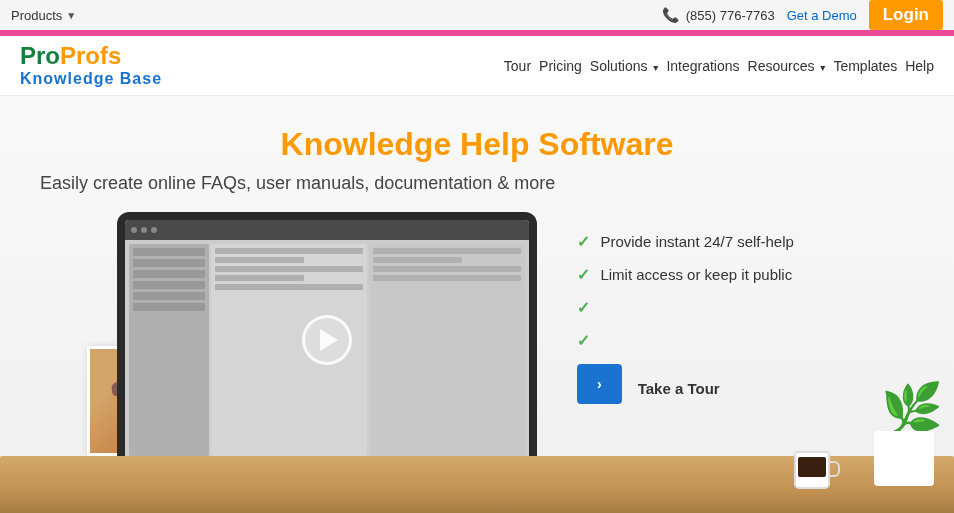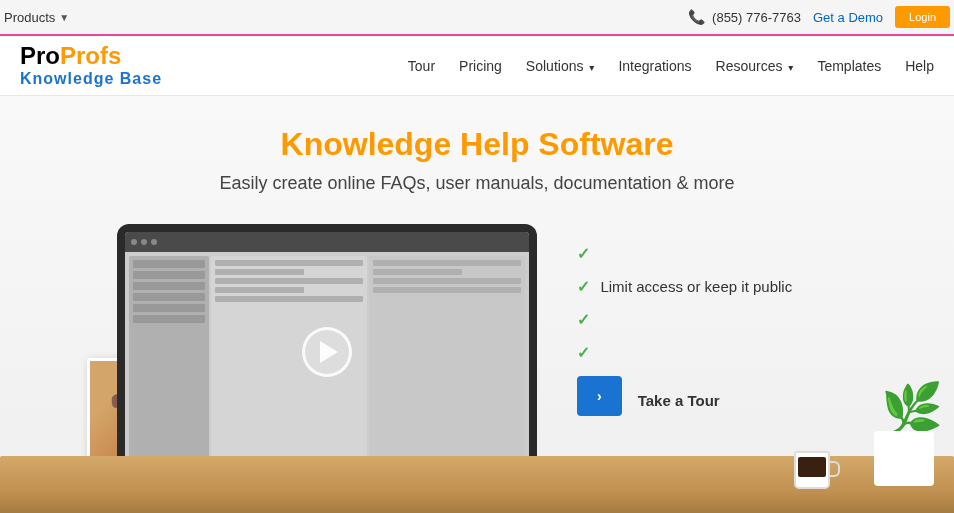--- a/index.html
+++ b/index.html
@@ -1,41 +1,41 @@
 <!DOCTYPE html>
 <html><head>
   <meta charset="utf-8">
   <style>
     * { margin: 0; padding: 0; box-sizing: border-box; }
     body { font-family: Arial, sans-serif; width: 954px; background: #fff; overflow-x: hidden; }
 
     
     .top-bar {
       background: #f5f5f5;
-      border-bottom: 2px solid #ec4899;
+      border-bottom: 6px solid #ec4899;
       display: flex;
       align-items: center;
       justify-content: space-between;
-      padding: 0 4px;
+      padding: 0 11px;
       height: 36px;
     }
     .top-bar-left { display: flex; align-items: center; gap: 4px; font-size: 13px; color: #333; }
     .top-bar-left .arrow { font-size: 10px; color: #555; }
     .top-bar-right { display: flex; align-items: center; gap: 12px; }
     .phone-area { display: flex; align-items: center; gap: 6px; font-size: 13px; color: #333; }
     .phone-icon { color: #f90; font-size: 14px; }
     .get-demo { font-size: 13px; color: #0066cc; text-decoration: none; }
     .btn-login {
       background: #f90;
       color: #fff;
       border: none;
       padding: 5px 14px;
       border-radius: 3px;
-      font-size: 11px;
-      font-weight: normal;
+      font-size: 17px;
+      font-weight: bold;
       cursor: pointer;
     }
     .btn-signup {
       background: #1a73d1;
       color: #fff;
       border: none;
       padding: 5px 14px;
       border-radius: 3px;
       font-size: 13px;
       font-weight: bold;
@@ -47,47 +47,46 @@
       background: #fff;
       border-bottom: 1px solid #e8e8e8;
       display: flex;
       align-items: center;
       justify-content: space-between;
       padding: 0 20px;
       height: 60px;
     }
     .logo { display: flex; flex-direction: column; align-items: flex-start; }
     .logo-text { font-size: 24px; font-weight: bold; line-height: 1.1; }
-    .logo-pro { color: #000000; }
+    .logo-pro { color: #15803d; }
     .logo-profs { color: #f90; }
     .logo-sub { font-size: 16px; color: #1a73d1; font-weight: bold; letter-spacing: 1px; }
-    .nav-links { display: flex; align-items: center; gap: 24px; }
+    .nav-links { display: flex; align-items: center; gap: 8px; }
     .nav-link { font-size: 14px; color: #333; text-decoration: none; cursor: pointer; }
     .nav-link .caret { font-size: 10px; margin-left: 2px; }
 
     
     .hero {
       background: linear-gradient(180deg, #f9f9f9 0%, #efefef 100%);
       padding: 30px 40px 0 40px;
       min-height: 420px;
       position: relative;
       overflow: hidden;
     }
     .hero-title {
       text-align: center;
       font-size: 32px;
       font-weight: bold;
       color: #f90;
       margin-bottom: 10px;
     }
     .hero-subtitle {
-      text-align: center;
       font-size: 18px;
       color: #444;
-      margin-bottom: 30px;
+      margin-bottom: 18px;
     }
     .hero-content {
       display: flex;
       align-items: flex-start;
       justify-content: center;
       gap: 40px;
       position: relative;
     }
 
     
@@ -449,20 +448,21 @@
         </div>
         <div class="laptop-base"></div>
         <div class="laptop-bottom"></div>
         <div class="laptop-foot"></div>
       </div>
     </div>
 
     <div class="features-panel">
       <div class="feature-item">
         <span class="check-icon">✓</span>
+        <span>Provide instant 24/7 self-help</span>
       </div>
       <div class="feature-item">
         <span class="check-icon">✓</span>
         <span>Limit access or keep it public</span>
       </div>
       <div class="feature-item">
         <span class="check-icon">✓</span>
       </div>
       <div class="feature-item">
         <span class="check-icon">✓</span>

